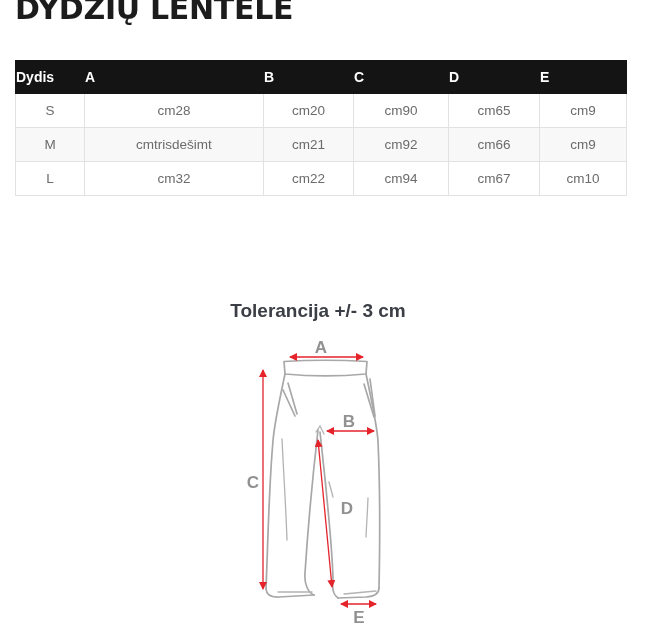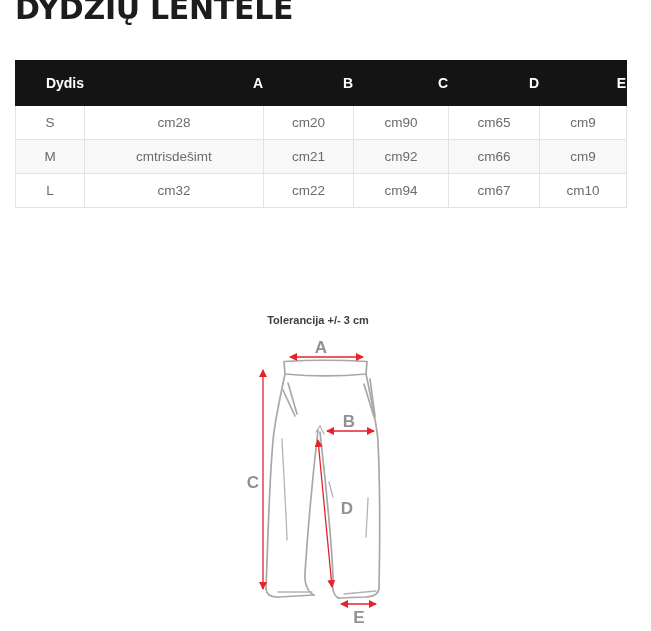--- a/index.html
+++ b/index.html
@@ -26,33 +26,33 @@
     font-family:"DejaVu Sans","Liberation Sans",sans-serif;
     white-space:nowrap;
   }
 
   .size-table{
     position:absolute;left:15px;top:60px;width:611px;
     border-collapse:collapse;table-layout:fixed;
   }
   .size-table th{
     background:var(--header-bg);color:var(--header-text);
-    font-size:14px;font-weight:700;height:45px;text-align:right;
+    font-size:14px;font-weight:700;height:33px;text-align:left;
     border:1px solid var(--header-bg);
   }
   .size-table td{
     height:34px;text-align:center;vertical-align:middle;
     font-size:13.5px;color:var(--cell-text);
     border:1px solid var(--border);background:#ffffff;
   }
   .size-table tbody tr:nth-child(even) td{background:var(--alt-row);}
 
   .tolerance-note{
-    position:absolute;left:218px;top:314px;width:200px;
-    text-align:center;font-size:11px;font-weight:700;color:var(--note);
+    position:absolute;left:218px;top:300px;width:200px;
+    text-align:center;font-size:19px;font-weight:700;color:var(--note);
     white-space:nowrap;
   }
 
   .diagram{position:absolute;left:240px;top:340px;width:200px;height:291px;}
   .pants-line{stroke:var(--pants);stroke-width:1.7;fill:none;
     stroke-linecap:round;stroke-linejoin:round;}
   .pants-thin{stroke:#b3b3b3;stroke-width:1.3;fill:none;stroke-linecap:round;}
   .measure{stroke:var(--red);stroke-width:1.3;fill:none;}
   .dim-label{fill:var(--diagram-label);font-size:17px;font-weight:700;
     font-family:"Liberation Sans","DejaVu Sans",sans-serif;text-anchor:middle;}

